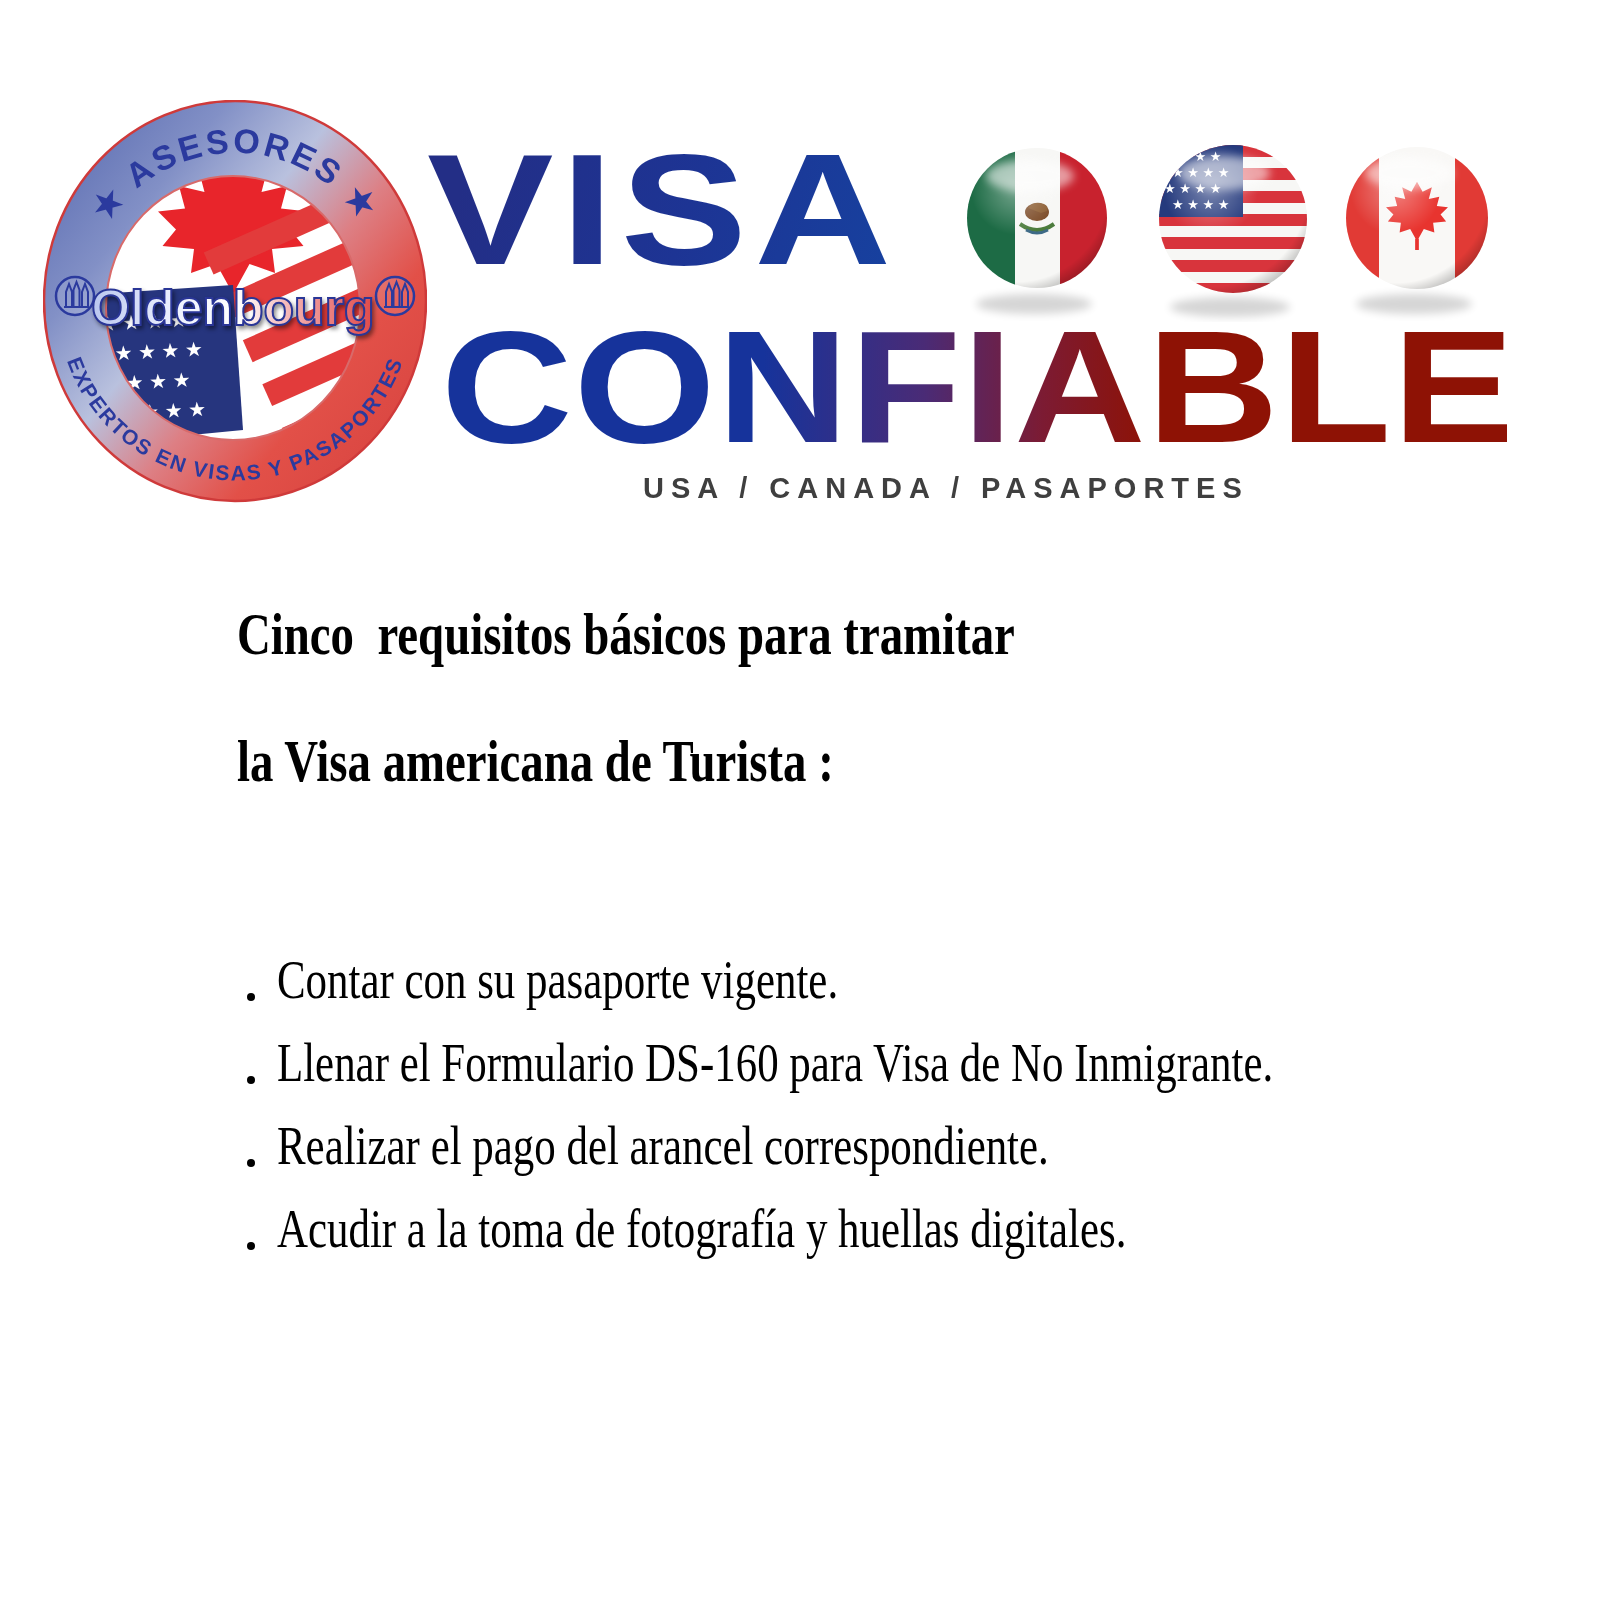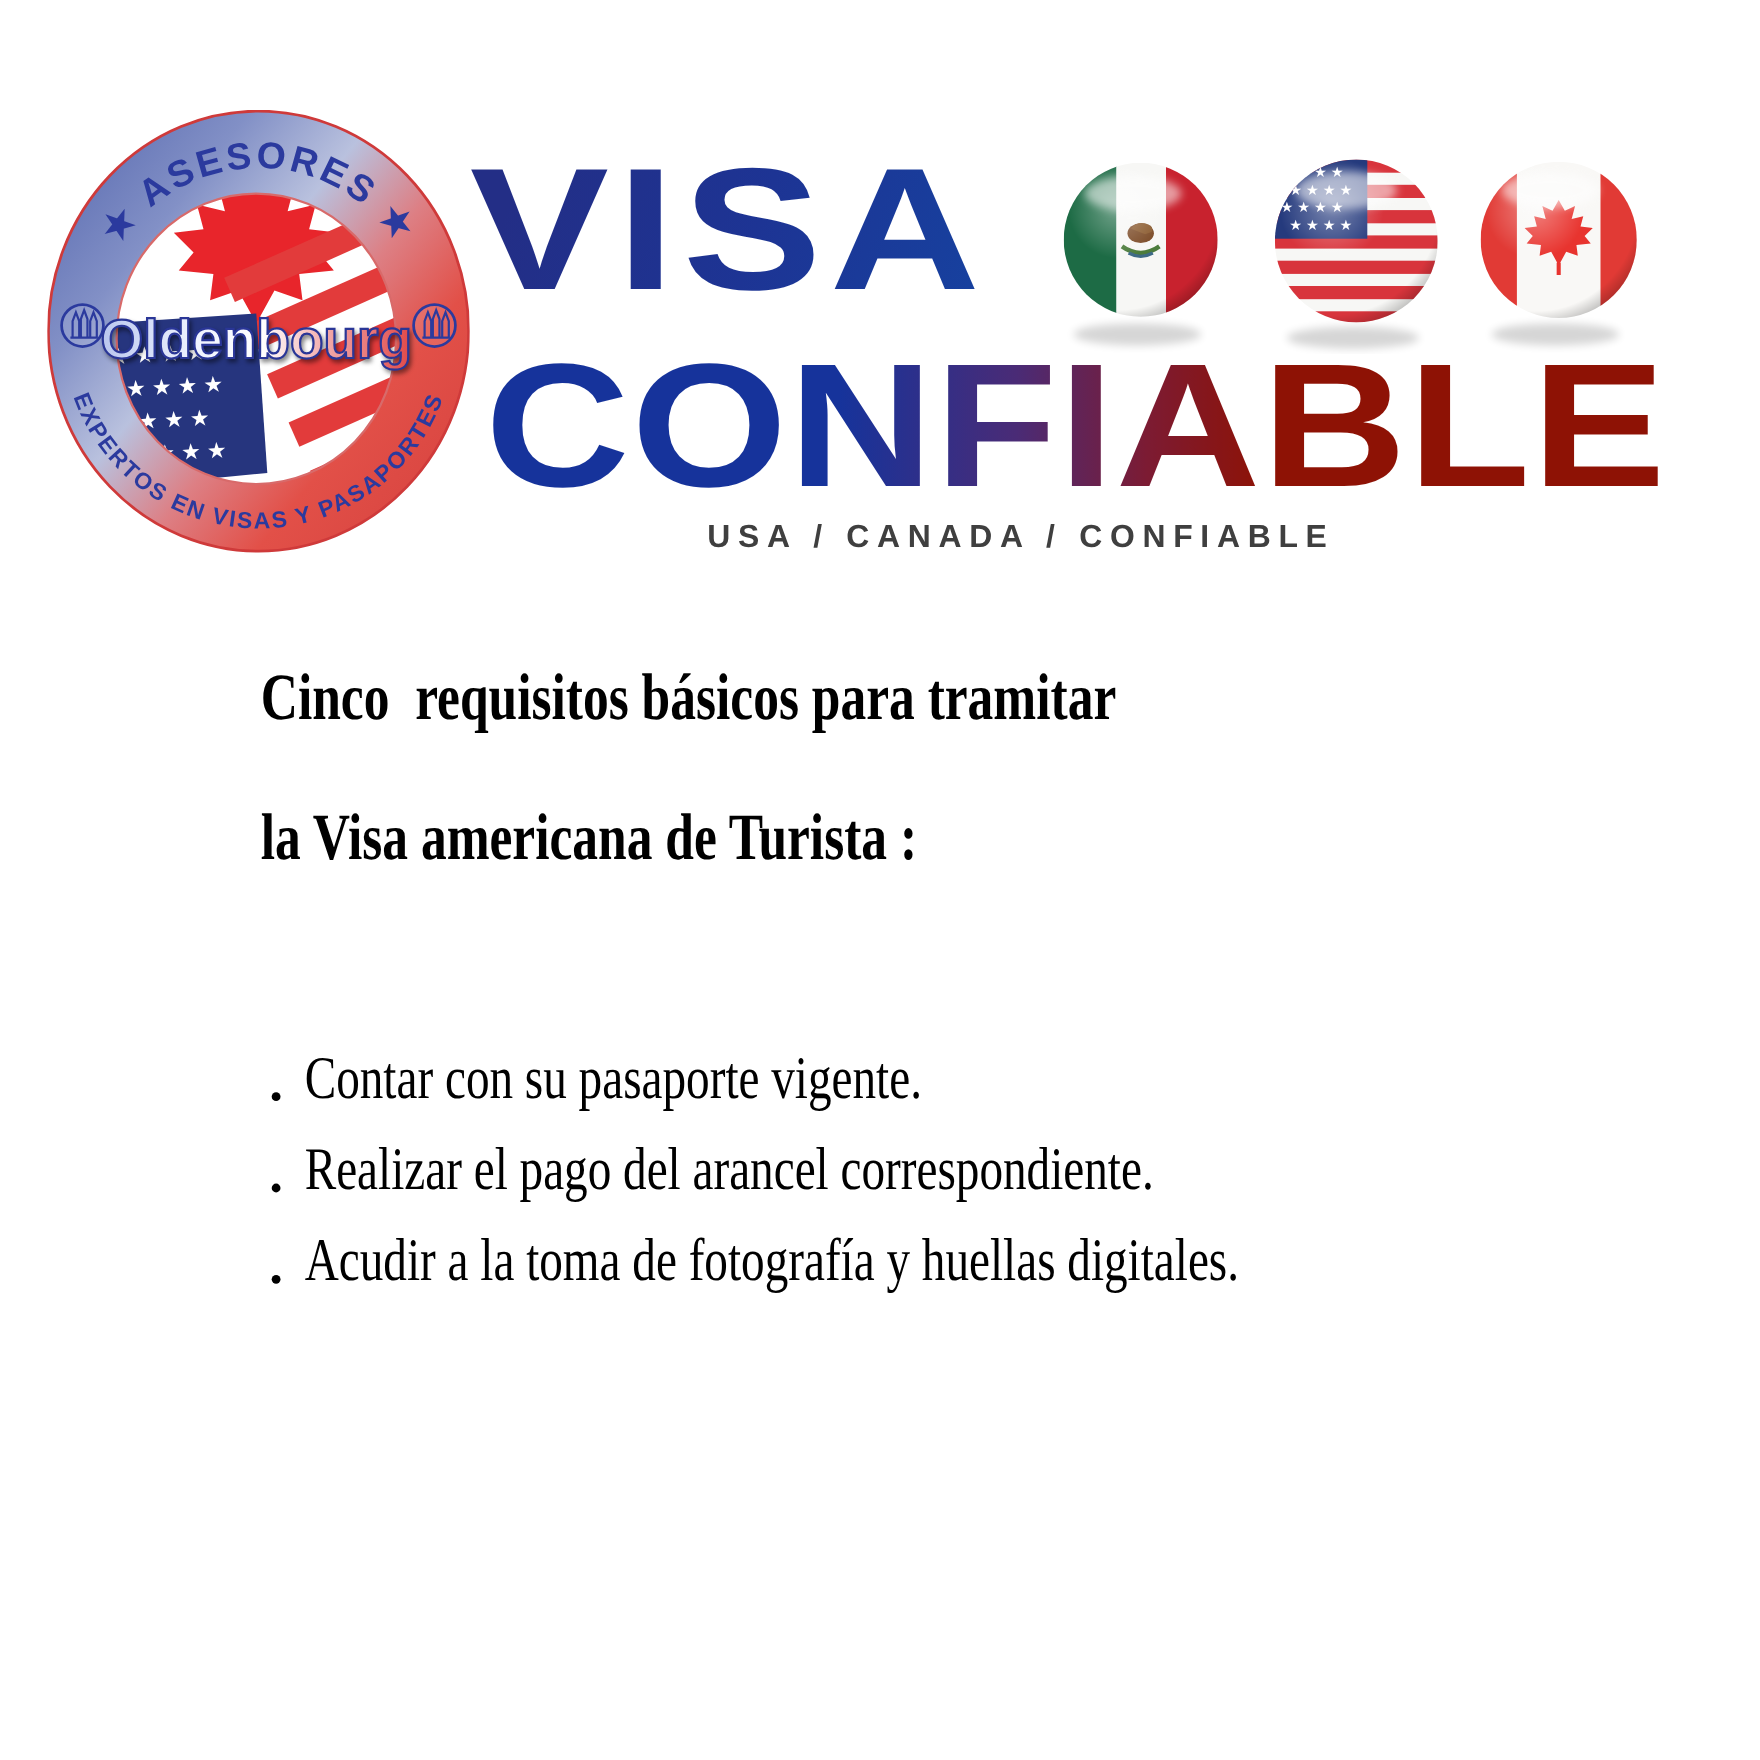--- a/index.html
+++ b/index.html
@@ -112,21 +112,21 @@
     <g transform="translate(352,196)" style="stroke:var(--logo-blue)" fill="none">
       <circle r="19" stroke-width="2.5" fill="rgba(255,255,255,0.12)"></circle>
       <path d="M-9,11 V-4 L-6,-12 L-3,-4 V11 M-1.5,11 V-6 L1.5,-14 L4.5,-6 V11 M7,11 V-4 L10,-12 L13,-4 V11 M-11,11 H14" stroke-width="2"></path>
     </g>
 
     <text x="190" y="225" text-anchor="middle" font-family="Liberation Sans, sans-serif" font-weight="bold" font-size="50" fill="url(#oldGrad)" stroke="#2a3697" stroke-width="2" style="filter:drop-shadow(2px 3px 2px rgba(0,0,0,0.45))">Oldenbourg</text>
   </svg>
 
   <div class="visa-word">VISA</div>
   <div class="confiable-word">CONFIABLE</div>
-  <div class="subtitle">USA / CANADA / CONFIABLE</div>
+  <div class="subtitle">USA / CANADA / PASAPORTES</div>
 
   <svg class="flag-sphere flag-mx" viewBox="0 0 170 185">
     <defs>
       <clipPath id="mxClip">
           <circle cx="85" cy="82" r="70"></circle>
         </clipPath>
       <radialGradient id="mxShade" cx="0.35" cy="0.3" r="0.8">
         <stop offset="0" stop-color="#ffffff" stop-opacity="0.38"></stop>
         <stop offset="0.4" stop-color="#ffffff" stop-opacity="0"></stop>
         <stop offset="0.82" stop-color="#000000" stop-opacity="0"></stop>
@@ -224,20 +224,23 @@
   </div>
   <div class="serif heading-line heading-line2">
     <span class="cond">la Visa americana de Turista :</span>
   </div>
 
   <ul class="serif req-list">
     <li>
       <span class="cond">Contar con su pasaporte vigente.</span>
     </li>
     <li>
+      <span class="cond">Llenar el Formulario DS-160 para Visa de No Inmigrante.</span>
+    </li>
+    <li>
       <span class="cond">Realizar el pago del arancel correspondiente.</span>
     </li>
     <li>
       <span class="cond">Acudir a la toma de fotografía y huellas digitales.</span>
     </li>
   </ul>
 
 </div>
 
 </body></html>

